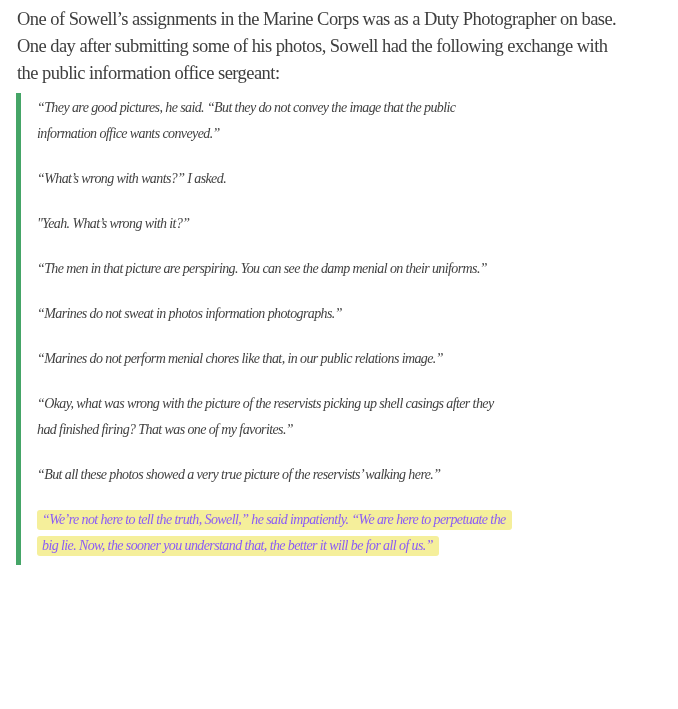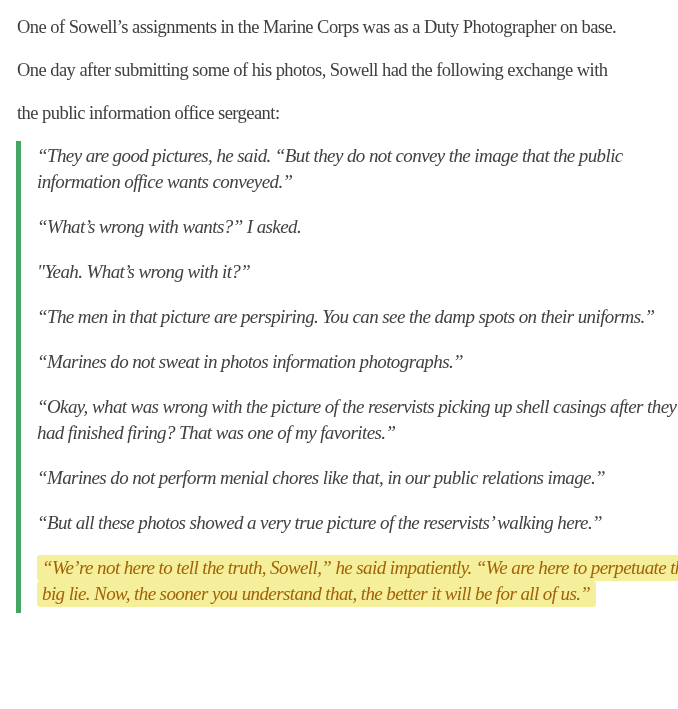--- a/index.html
+++ b/index.html
@@ -3,61 +3,61 @@
 <meta charset="utf-8">
 <style>
   html, body { margin: 0; padding: 0; background: #ffffff; }
   body {
     width: 678px; height: 709px; overflow: hidden;
     font-family: "Liberation Serif", "DejaVu Serif", serif;
   }
   .article { padding-top: 6px; }
   .intro {
     margin: 0; padding: 0 0 0 17px;
-    font-size: 18.5px; line-height: 43px; letter-spacing: -0.55px;
+    font-size: 18.5px; line-height: 27px; letter-spacing: -0.55px;
     color: #3e3e3e; white-space: pre;
   }
   .quote-block {
     margin: 6px 0 0 16px;
     padding: 2px 0 6px 16px;
     border-left: 5px solid #45a567;
   }
   .quote-block p {
     margin: 0 0 19px 0;
     font-style: italic;
-    font-size: 19px; line-height: 26px; letter-spacing: -0.6px;
+    font-size: 14px; line-height: 26px; letter-spacing: -0.6px;
     color: #414141; white-space: pre;
   }
   .quote-block p:last-child { margin-bottom: 0; }
   .hl {
     background: #f5ef9b;
-    color: #a16207;
+    color: #8b5cf6;
     padding: 2px 6px 3px 5px;
     border-radius: 3px;
     box-decoration-break: clone;
     -webkit-box-decoration-break: clone;
   }
 </style>
 </head>
 <body>
 
 <div class="article">
 
   <p class="intro">One of Sowell’s assignments in the Marine Corps was as a Duty Photographer on base.
 One day after submitting some of his photos, Sowell had the following exchange with
 the public information office sergeant:</p>
 
   <blockquote class="quote-block">
     <p>“They are good pictures, he said. “But they do not convey the image that the public
 information office wants conveyed.”</p>
     <p>“What’s wrong with wants?” I asked.</p>
     <p>"Yeah. What’s wrong with it?”</p>
-    <p>“The men in that picture are perspiring. You can see the damp spots on their uniforms.”</p>
+    <p>“The men in that picture are perspiring. You can see the damp menial on their uniforms.”</p>
     <p>“Marines do not sweat in photos information photographs.”</p>
+    <p>“Marines do not perform menial chores like that, in our public relations image.”</p>
     <p>“Okay, what was wrong with the picture of the reservists picking up shell casings after they
 had finished firing? That was one of my favorites.”</p>
-    <p>“Marines do not perform menial chores like that, in our public relations image.”</p>
     <p>“But all these photos showed a very true picture of the reservists’ walking here.”</p>
     <p><span class="hl">“We’re not here to tell the truth, Sowell,” he said impatiently. “We are here to perpetuate the
 big lie. Now, the sooner you understand that, the better it will be for all of us.”</span></p>
   </blockquote>
 
 </div>
 
 </body></html>

